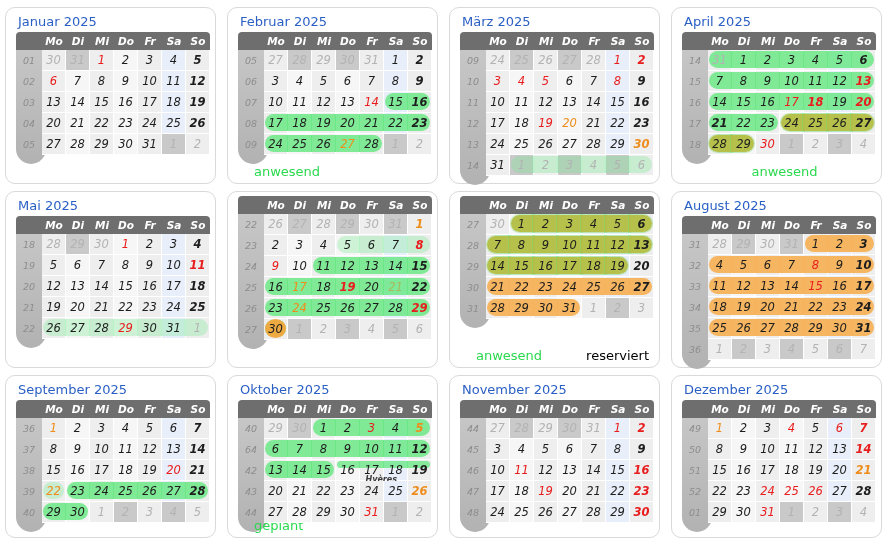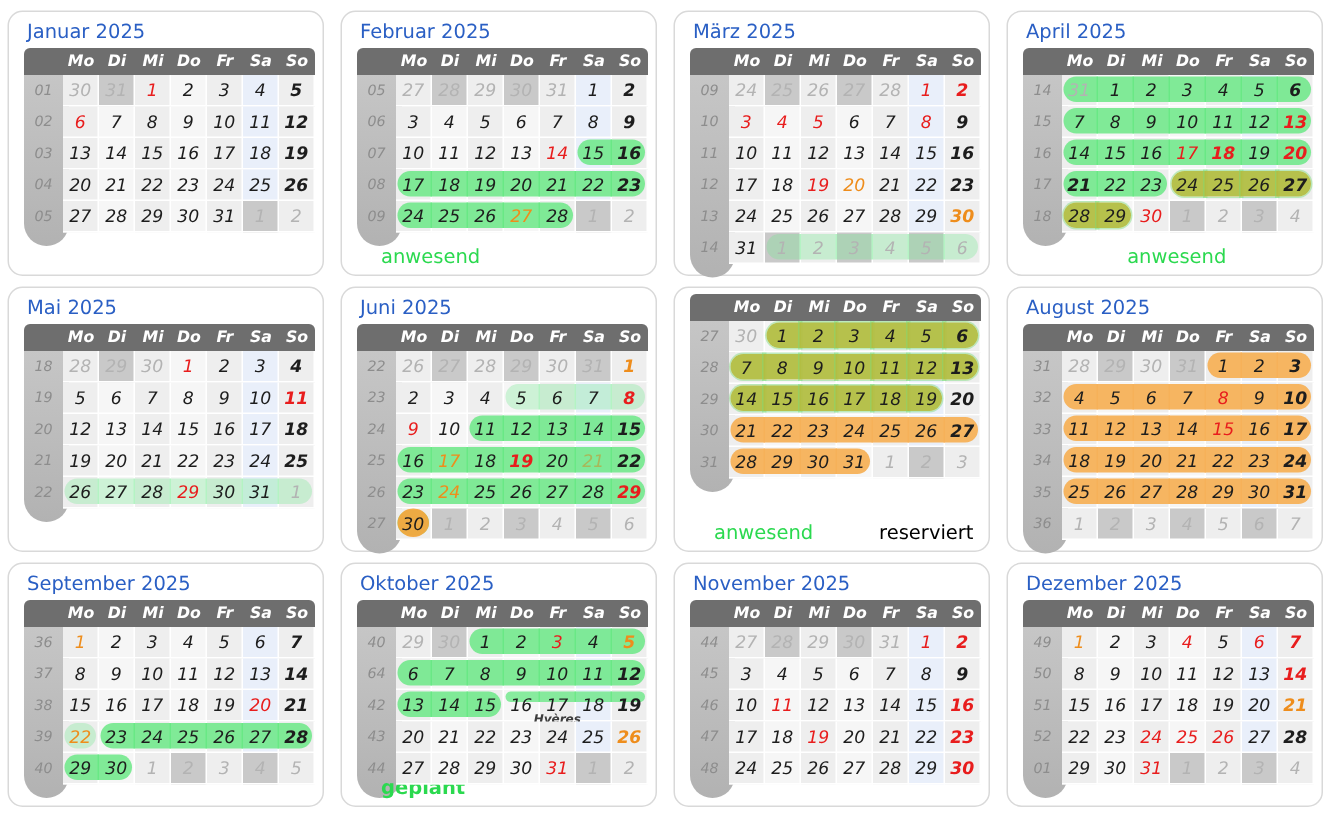--- a/index.html
+++ b/index.html
@@ -35,21 +35,21 @@
   .day.hl-s::before{left:1px;border-top-left-radius:11px;border-bottom-left-radius:11px;}
   .day.hl-e::before{right:1px;border-top-right-radius:11px;border-bottom-right-radius:11px;}
   .day.hl-g::before{background:rgba(99,231,128,.8);}
   .day.hl-gf::before{background:rgba(110,232,140,.3);}
   .day.hl-o::before{background:rgba(246,177,88,.95);}
   .day.hl-go::before{background:rgba(178,190,66,.95);box-shadow:0 0 0 1px rgba(120,220,120,.45);}
   .day.hl-gt::before{top:1px;height:7px;bottom:auto;background:rgba(99,231,128,.75);}
   .day.oe::after{content:"";position:absolute;left:1px;right:1px;top:0;bottom:1px;z-index:1;
     background:rgba(243,167,62,.95);border-radius:50%;}
   .note{position:absolute;left:-14px;right:-14px;bottom:-4px;z-index:5;
-    font-size:8px;font-weight:bold;color:#3c3c3c;text-align:center;line-height:8px;}
+    font-size:8px;font-weight:bold;color:#3c3c3c;text-align:right;line-height:8px;}
   .legends{position:absolute;left:26px;right:10px;bottom:4px;display:flex;font-size:13px;}
   .legend{white-space:nowrap;}
 </style>
 </head>
 <body>
 
 <div class="board">
     <div class="panel">
       <div class="mtitle">Januar 2025</div>
       <div class="cal">
@@ -754,21 +754,20 @@
           <div class="day sa gf hl hl-gf">
             <span class="num">31</span>
           </div>
           <div class="day out gf hl hl-gf hl-e">
             <span class="num">1</span>
           </div>
         </div>
       </div>
     </div>
     <div class="panel">
-      <div class="mtitle">Juni 2025</div>
       <div class="cal">
         <div class="weekbar" style="height: 153px;"></div>
         <div class="hrow">
           <span class="hwk"></span>
           <span class="hcell">Mo</span>
           <span class="hcell">Di</span>
           <span class="hcell">Mi</span>
           <span class="hcell">Do</span>
           <span class="hcell">Fr</span>
           <span class="hcell">Sa</span>
@@ -1484,21 +1483,21 @@
             <span class="num">31</span>
           </div>
           <div class="day out">
             <span class="num">1</span>
           </div>
           <div class="day out">
             <span class="num">2</span>
           </div>
         </div>
       </div>
-      <div class="legends" style="justify-content: flex-start; font-weight: bold;">
+      <div class="legends" style="justify-content: flex-start;">
         <span class="legend" style="color: rgb(43, 217, 79);">geplant</span>
       </div>
     </div>
     <div class="panel">
       <div class="mtitle">November 2025</div>
       <div class="cal">
         <div class="weekbar" style="height: 132px;"></div>
         <div class="hrow">
           <span class="hwk"></span>
           <span class="hcell">Mo</span>

